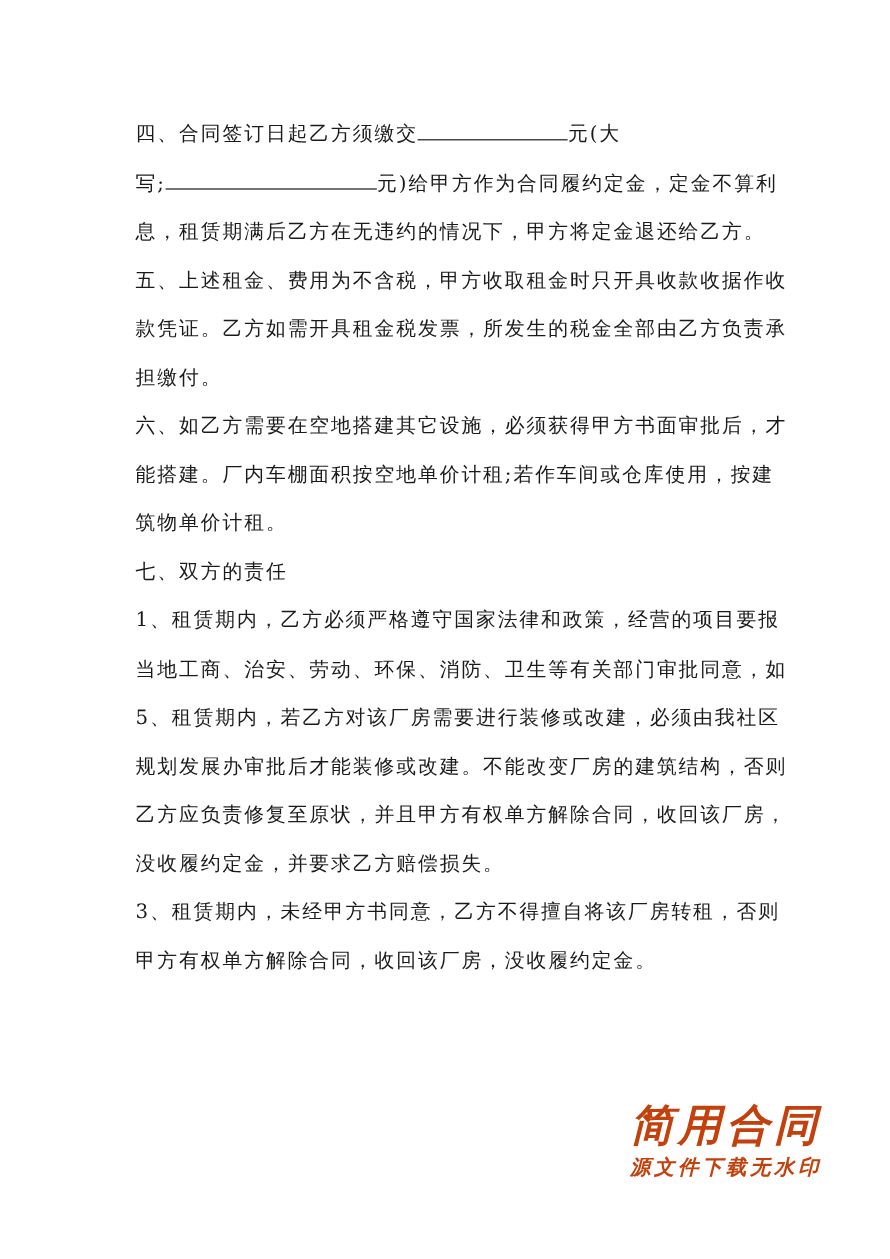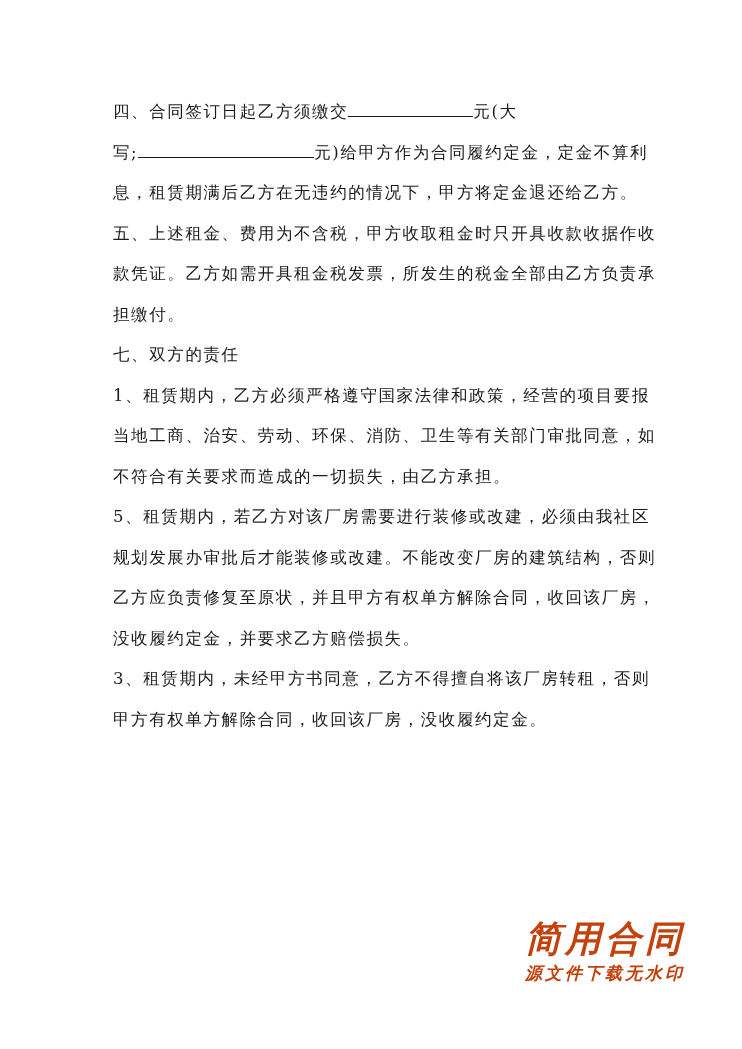--- a/index.html
+++ b/index.html
@@ -76,29 +76,33 @@
     </span>
     <span class="line">息，租赁期满后乙方在无违约的情况下，甲方将定金退还给乙方。</span>
   </div>
 
   <div class="para">
     <span class="line">五、上述租金、费用为不含税，甲方收取租金时只开具收款收据作收</span>
     <span class="line">款凭证。乙方如需开具租金税发票，所发生的税金全部由乙方负责承</span>
     <span class="line">担缴付。</span>
   </div>
 
+  <div class="para">
+    <span class="line">六、如乙方需要在空地搭建其它设施，必须获得甲方书面审批后，才</span>
+    <span class="line">能搭建。厂内车棚面积按空地单价计租;若作车间或仓库使用，按建</span>
+    <span class="line">筑物单价计租。</span>
+  </div>
 
   <div class="para">
     <span class="line">七、双方的责任</span>
   </div>
 
   <div class="para">
     <span class="line">1、租赁期内，乙方必须严格遵守国家法律和政策，经营的项目要报</span>
     <span class="line">当地工商、治安、劳动、环保、消防、卫生等有关部门审批同意，如</span>
-    <span class="line">不符合有关要求而造成的一切损失，由乙方承担。</span>
   </div>
 
   <div class="para">
     <span class="line">5、租赁期内，若乙方对该厂房需要进行装修或改建，必须由我社区</span>
     <span class="line">规划发展办审批后才能装修或改建。不能改变厂房的建筑结构，否则</span>
     <span class="line">乙方应负责修复至原状，并且甲方有权单方解除合同，收回该厂房，</span>
     <span class="line">没收履约定金，并要求乙方赔偿损失。</span>
   </div>
 
   <div class="para">

